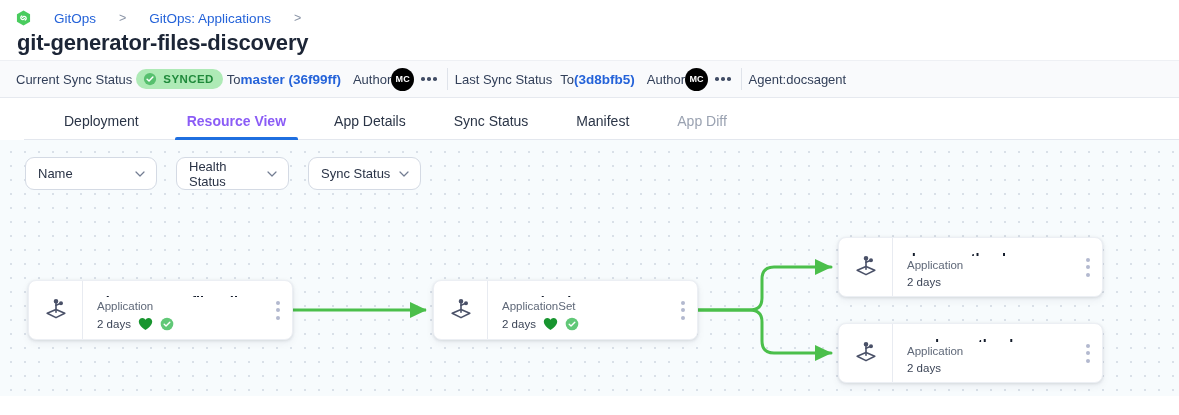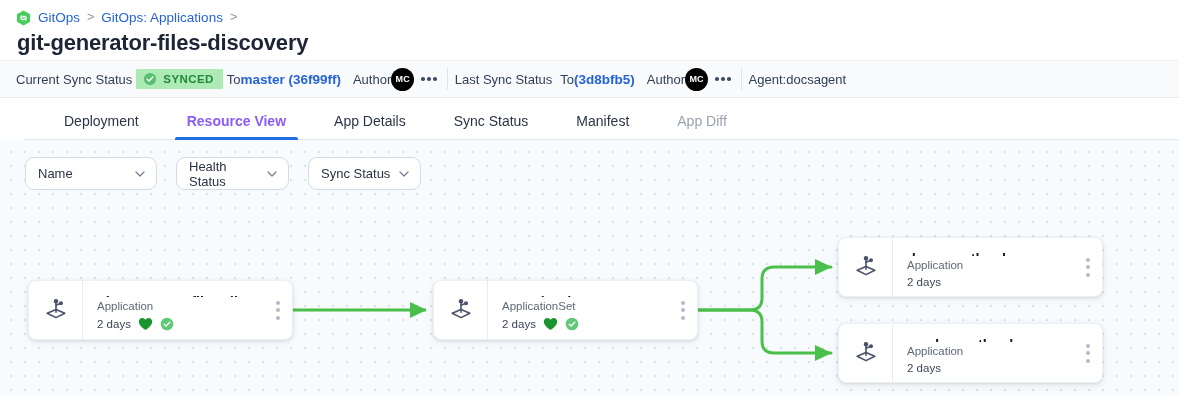--- a/index.html
+++ b/index.html
@@ -6,22 +6,22 @@
   html, body {
     margin: 0; padding: 0;
     width: 1179px; height: 415px;
     background: #ffffff;
     font-family: "Liberation Sans", sans-serif;
     overflow: hidden;
   }
 
   
   .breadcrumb {
-    display: flex; 
-    gap: 7px;
+    display: flex; align-items: center;
+    gap: 23px;
     padding: 10px 0 0 16px;
     height: 26px;
     font-size: 13.5px;
   }
   .gitops-logo { width: 15px; height: 16px; display: block; flex: 0 0 auto; }
   .crumb-link {
     color: #2563d9;
     font-size: 13.5px;
     cursor: pointer;
     white-space: nowrap;
@@ -46,21 +46,21 @@
     border-top: 1px solid #eef0f4;
     border-bottom: 1px solid #e6e9ef;
     padding: 0 16px;
     font-size: 13px;
     color: #313b4f;
     white-space: nowrap;
   }
   .sb-label { color: #33405a; font-size: 13px; }
   .badge {
     display: inline-flex; align-items: center; gap: 6px;
-    border-radius: 1px;
+    border-radius: 10px;
     padding: 3px 9px 3px 7px;
     font-size: 11.5px;
     font-weight: bold;
     letter-spacing: 0.4px;
   }
   .badge.synced { background: #aeeab6; color: #1f8a3b; }
   .badge.succeeded { background: #c5eecc; color: #168a38; }
   .badge-ico { width: 14px; height: 14px; display: block; }
   .sb-rev {
     color: #2563d9; font-weight: bold; font-size: 13.5px;

